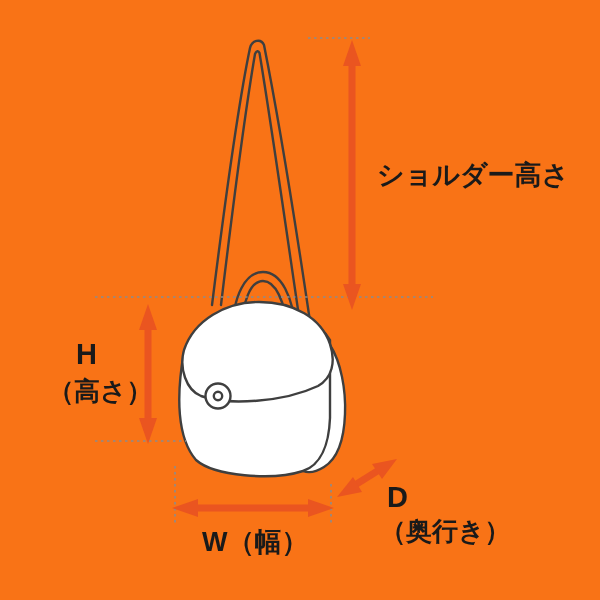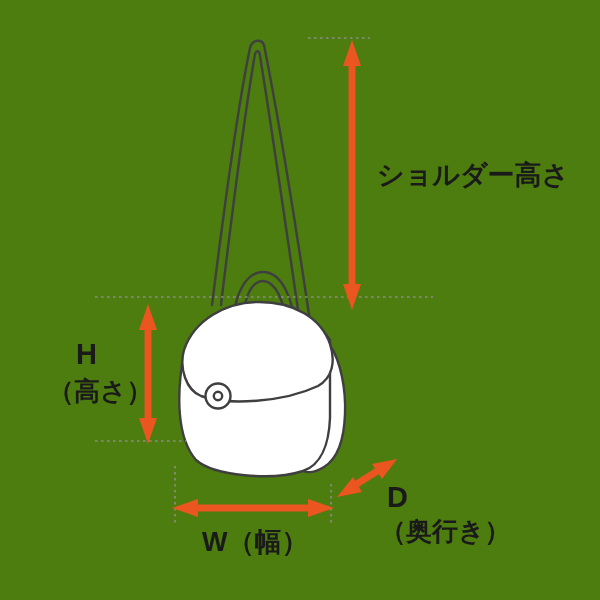--- a/index.html
+++ b/index.html
@@ -4,21 +4,21 @@
 <style>
   html, body {
     margin: 0;
     padding: 0;
     background: #ffffff;
   }
   .stage {
     position: relative;
     width: 600px;
     height: 600px;
-    background: #4d7c0f;
+    background: #f97316;
     overflow: hidden;
   }
   svg text {
     font-family: "Liberation Sans", "DejaVu Sans", sans-serif;
     font-weight: 600;
   }
 </style>
 </head>
 <body>
 

